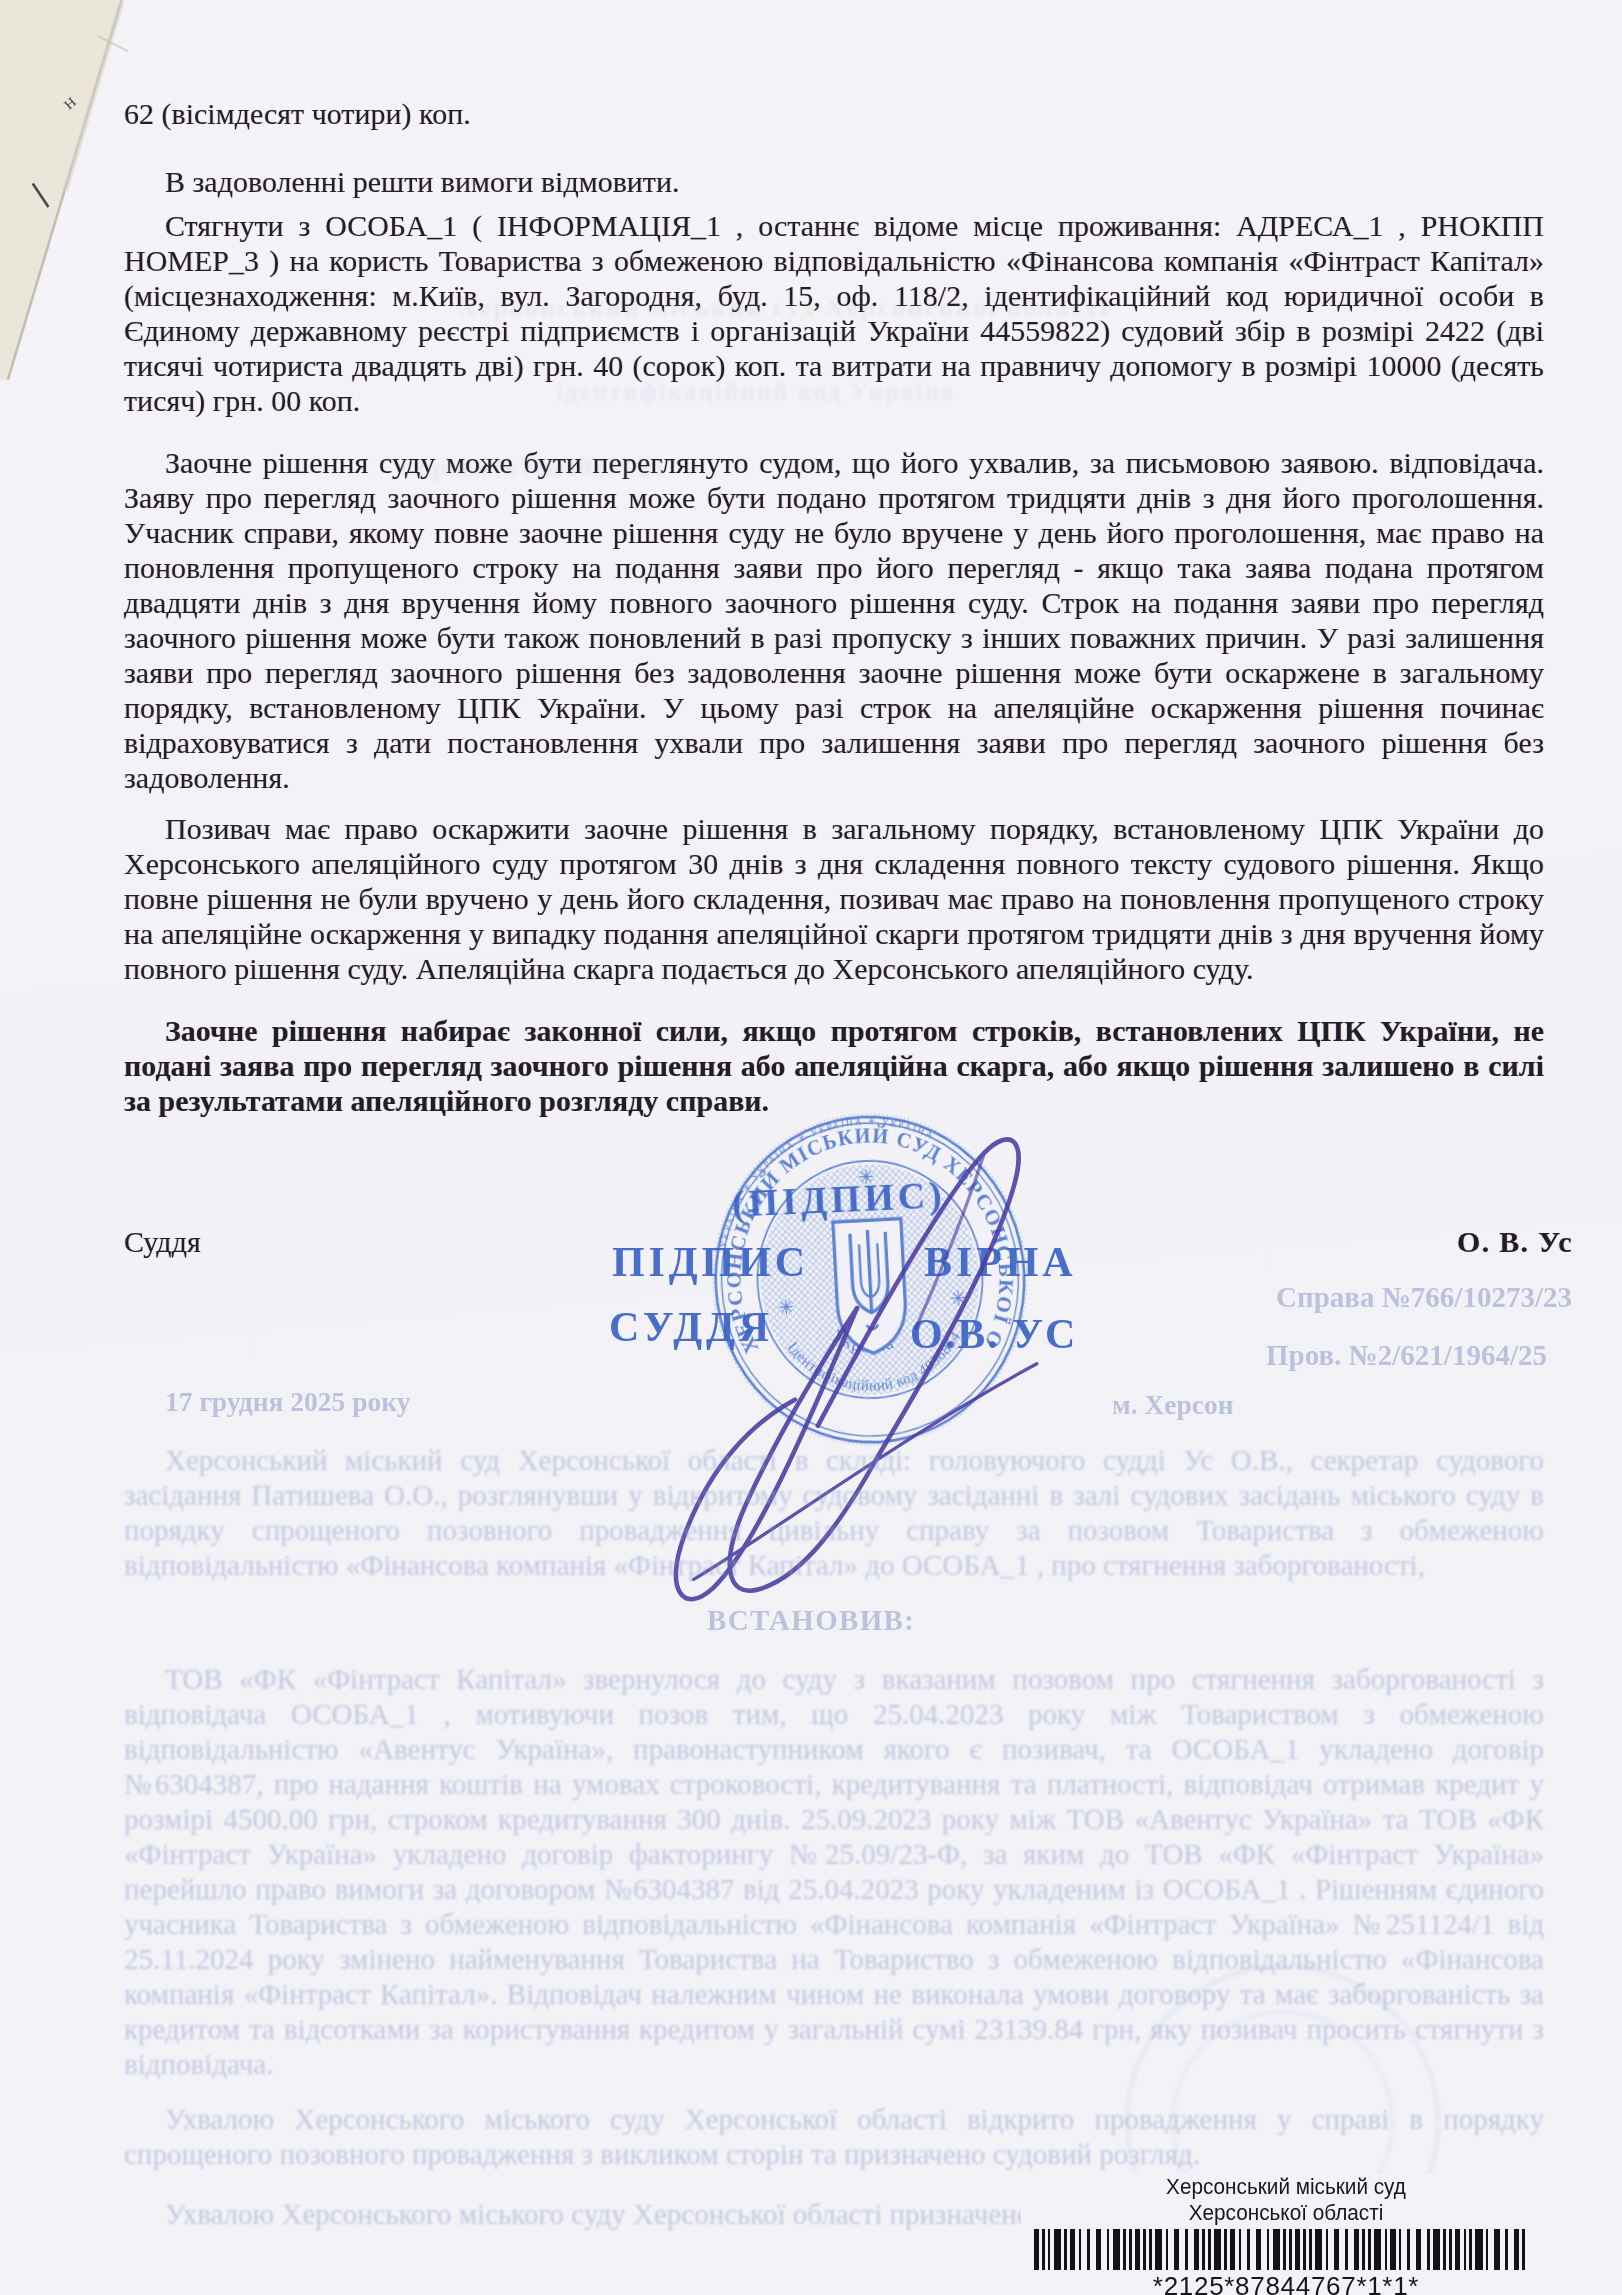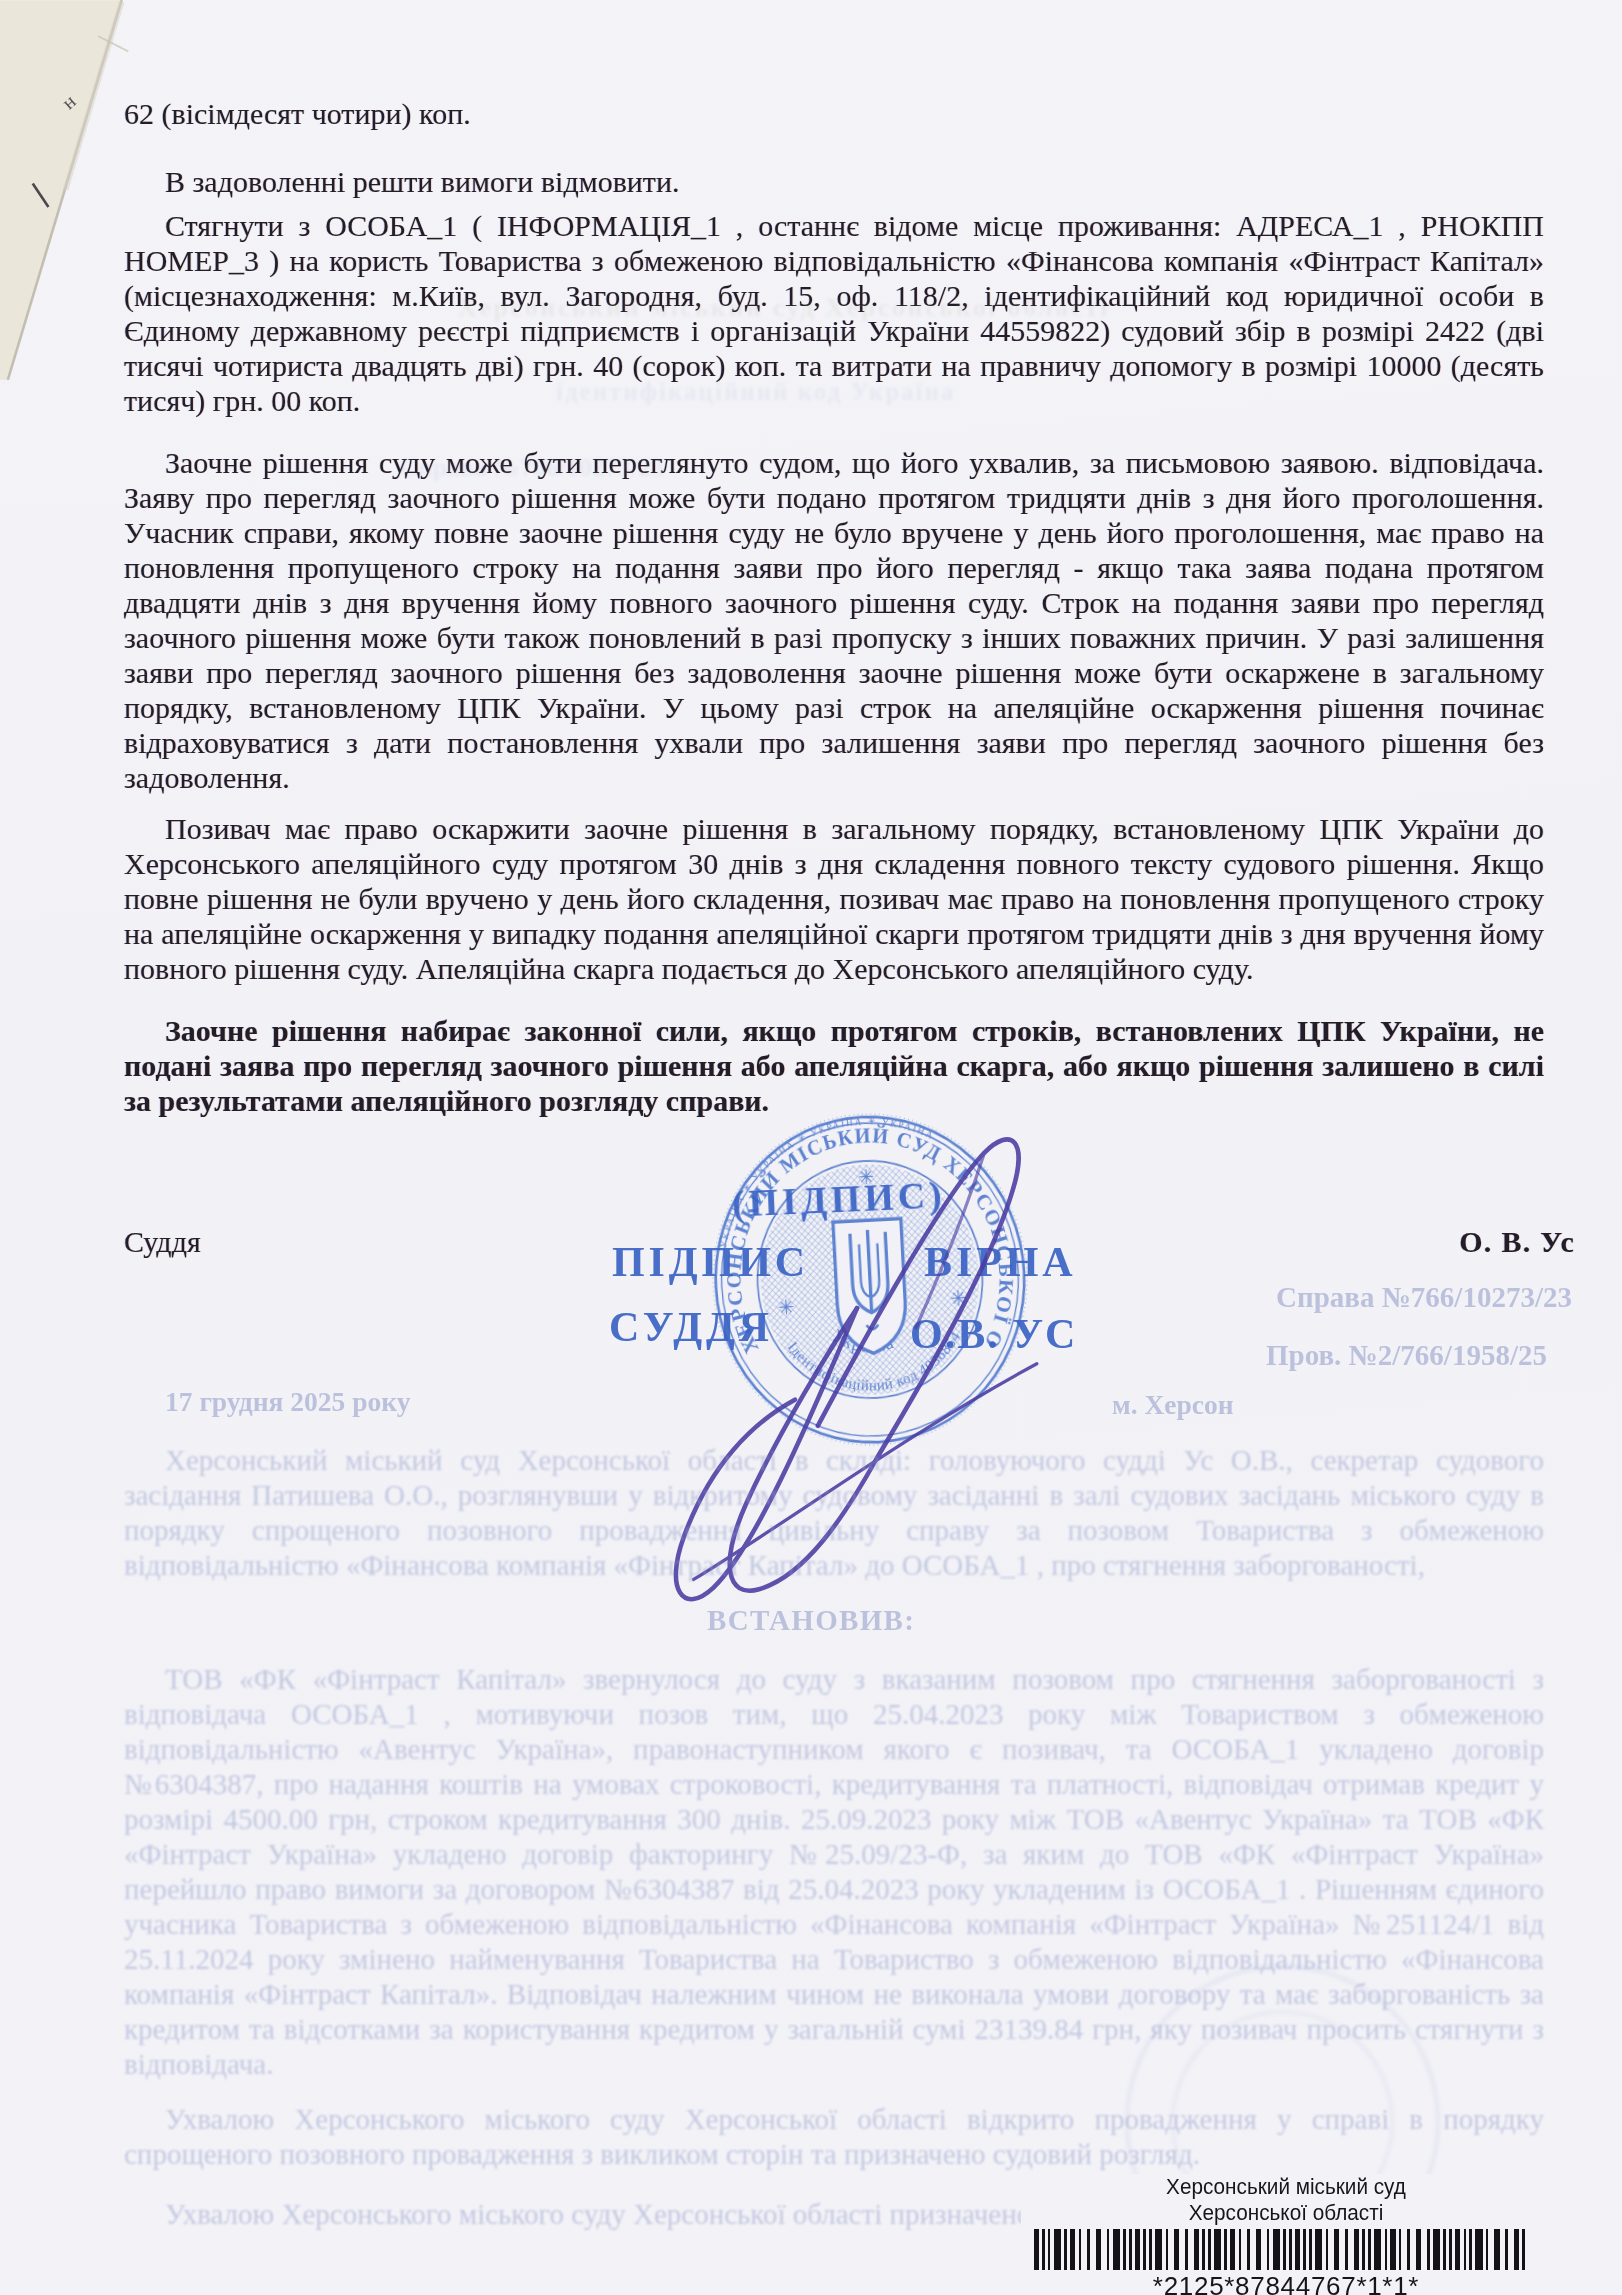--- a/index.html
+++ b/index.html
@@ -36,21 +36,21 @@
   </svg>
 
   <div class="doc chroma" style="top:96px;">62 (вісімдесят чотири) коп.</div>
   <div class="doc chroma indent" style="top:164px;">В задоволенні решти вимоги відмовити.</div>
   <div class="doc chroma indent" style="top:208px;">Стягнути з ОСОБА_1 ( ІНФОРМАЦІЯ_1 , останнє відоме місце проживання: АДРЕСА_1 , РНОКПП НОМЕР_3 ) на користь Товариства з обмеженою відповідальністю «Фінансова компанія «Фінтраст Капітал» (місцезнаходження: м.Київ, вул. Загородня, буд. 15, оф. 118/2, ідентифікаційний код юридичної особи в Єдиному державному реєстрі підприємств і організацій України 44559822) судовий збір в розмірі 2422 (дві тисячі чотириста двадцять дві) грн. 40 (сорок) коп. та витрати на правничу допомогу в розмірі 10000 (десять тисяч) грн. 00 коп.</div>
   <div class="doc chroma indent" style="top:445px;">Заочне рішення суду може бути переглянуто судом, що його ухвалив, за письмовою заявою. відповідача. Заяву про перегляд заочного рішення може бути подано протягом тридцяти днів з дня його проголошення. Учасник справи, якому повне заочне рішення суду не було вручене у день його проголошення, має право на поновлення пропущеного строку на подання заяви про його перегляд - якщо така заява подана протягом двадцяти днів з дня вручення йому повного заочного рішення суду. Строк на подання заяви про перегляд заочного рішення може бути також поновлений в разі пропуску з інших поважних причин. У разі залишення заяви про перегляд заочного рішення без задоволення заочне рішення може бути оскаржене в загальному порядку, встановленому ЦПК України. У цьому разі строк на апеляційне оскарження рішення починає відраховуватися з дати постановлення ухвали про залишення заяви про перегляд заочного рішення без задоволення.</div>
   <div class="doc chroma indent" style="top:811px;">Позивач має право оскаржити заочне рішення в загальному порядку, встановленому ЦПК України до Херсонського апеляційного суду протягом 30 днів з дня складення повного тексту судового рішення. Якщо повне рішення не були вручено у день його складення, позивач має право на поновлення пропущеного строку на апеляційне оскарження у випадку подання апеляційної скарги протягом тридцяти днів з дня вручення йому повного рішення суду. Апеляційна скарга подається до Херсонського апеляційного суду.</div>
   <div class="doc chroma indent" style="top:1013px;font-weight:bold;">Заочне рішення набирає законної сили, якщо протягом строків, встановлених ЦПК України, не подані заява про перегляд заочного рішення або апеляційна скарга, або якщо рішення залишено в силі за результатами апеляційного розгляду справи.</div>
 
   <div class="judge chroma" style="left:124px;">Суддя</div>
-  <div class="judge judge-name chroma" style="left:1411px;width:164px;text-align:right;">О. В. Ус</div>
+  <div class="judge judge-name chroma" style="left:1457px;width:164px;">О. В. Ус</div>
 
   <div class="ghost-frag" style="left:458px;top:293px;font-size:26px;letter-spacing:2.6px;color:#a8987e;">Херсонський міський суд Херсонської області</div>
   <div class="ghost-frag" style="left:556px;top:378px;font-size:25px;letter-spacing:2px;color:#97a3cb;">ідентифікаційний код Україна</div>
   <div class="ghost-frag" style="left:399px;top:453px;font-size:26px;color:#97a3cb;">Справа №766/10273/23</div>
 
   <svg style="position:absolute;left:703px;top:1107px;" width="334" height="349" viewBox="0 0 510 534">
     <g transform="rotate(-3 255 264)" opacity=".82" filter="blur(0.4px)" stroke="#3f6cc9" fill="none">
       <g transform="translate(255,264) scale(1,1.055) translate(-255,-264)">
         <circle cx="255" cy="264" r="236" stroke-width="4"></circle>
         <circle cx="255" cy="264" r="227" stroke-width="2"></circle>
@@ -102,21 +102,21 @@
   <svg style="position:absolute;left:589px;top:1112px;" width="523" height="523" viewBox="0 0 800 800">
     <g fill="none" stroke="#4a3ca2" stroke-width="7" stroke-linecap="round" opacity=".88">
       <path d="M350,480 C430,330 540,130 605,62 C645,22 672,42 648,120 C615,230 530,380 440,530 C390,620 330,710 260,730 C210,744 200,690 240,600 C290,490 370,360 410,300"></path>
       <path d="M410,300 C350,440 260,660 190,728 C145,770 115,732 145,650 C185,540 250,475 315,440"></path>
       <path d="M160,715 C300,630 490,490 685,385" stroke-width="5"></path>
       <path d="M605,62 C580,140 545,230 500,330" stroke-width="5" opacity=".7"></path>
     </g>
   </svg>
 
   <div class="ghost ghost-strong" style="left:1276px;top:1281px;font-size:29px;">Справа №766/10273/23</div>
-  <div class="ghost ghost-strong" style="left:1266px;top:1339px;font-size:29px;">Пров. №2/766/1958/25</div>
+  <div class="ghost ghost-strong" style="left:1266px;top:1339px;font-size:29px;">Пров. №2/621/1964/25</div>
   <div class="ghost ghost-strong" style="left:165px;top:1386px;font-size:27.5px;">17 грудня 2025 року</div>
   <div class="ghost ghost-strong" style="left:1112px;top:1389px;font-size:27.5px;">м. Херсон</div>
   <div class="ghost ghost-par indent" style="top:1443px;">Херсонський міський суд Херсонської області в складі: головуючого судді Ус О.В., секретар судового засідання Патишева О.О., розглянувши у відкритому судовому засіданні в залі судових засідань міського суду в порядку спрощеного позовного провадження цивільну справу за позовом Товариства з обмеженою відповідальністю «Фінансова компанія «Фінтраст Капітал» до ОСОБА_1 , про стягнення заборгованості,</div>
   <div class="ghost ghost-strong" style="left:707px;top:1604px;font-size:29px;letter-spacing:1.3px;">ВСТАНОВИВ:</div>
   <div class="ghost ghost-par indent" style="top:1662px;">ТОВ «ФК «Фінтраст Капітал» звернулося до суду з вказаним позовом про стягнення заборгованості з відповідача ОСОБА_1 , мотивуючи позов тим, що 25.04.2023 року між Товариством з обмеженою відповідальністю «Авентус Україна», правонаступником якого є позивач, та ОСОБА_1 укладено договір №6304387, про надання коштів на умовах строковості, кредитування та платності, відповідач отримав кредит у розмірі 4500.00 грн, строком кредитування 300 днів. 25.09.2023 року між ТОВ «Авентус Україна» та ТОВ «ФК «Фінтраст Україна» укладено договір факторингу №25.09/23-Ф, за яким до ТОВ «ФК «Фінтраст Україна» перейшло право вимоги за договором №6304387 від 25.04.2023 року укладеним із ОСОБА_1 . Рішенням єдиного учасника Товариства з обмеженою відповідальністю «Фінансова компанія «Фінтраст Україна» №251124/1 від 25.11.2024 року змінено найменування Товариства на Товариство з обмеженою відповідальністю «Фінансова компанія «Фінтраст Капітал». Відповідач належним чином не виконала умови договору та має заборгованість за кредитом та відсотками за користування кредитом у загальній сумі 23139.84 грн, яку позивач просить стягнути з відповідача.</div>
   <div class="ghost ghost-par indent" style="top:2102px;">Ухвалою Херсонського міського суду Херсонської області відкрито провадження у справі в порядку спрощеного позовного провадження з викликом сторін та призначено судовий розгляд.</div>
   <div class="ghost ghost-par indent" style="top:2197px;">Ухвалою Херсонського міського суду Херсонської області призначено розгляд справи по суті</div>
 
   <svg style="position:absolute;left:1106px;top:1953px;opacity:.22;filter:blur(2px);" width="353" height="340" viewBox="0 0 540 520">
     <circle cx="270" cy="258" r="238" fill="none" stroke="#93a0cc" stroke-width="4"></circle>

